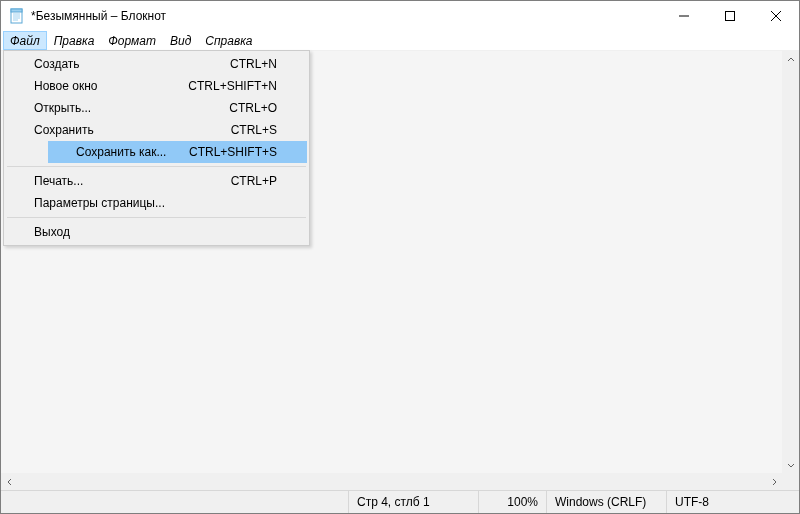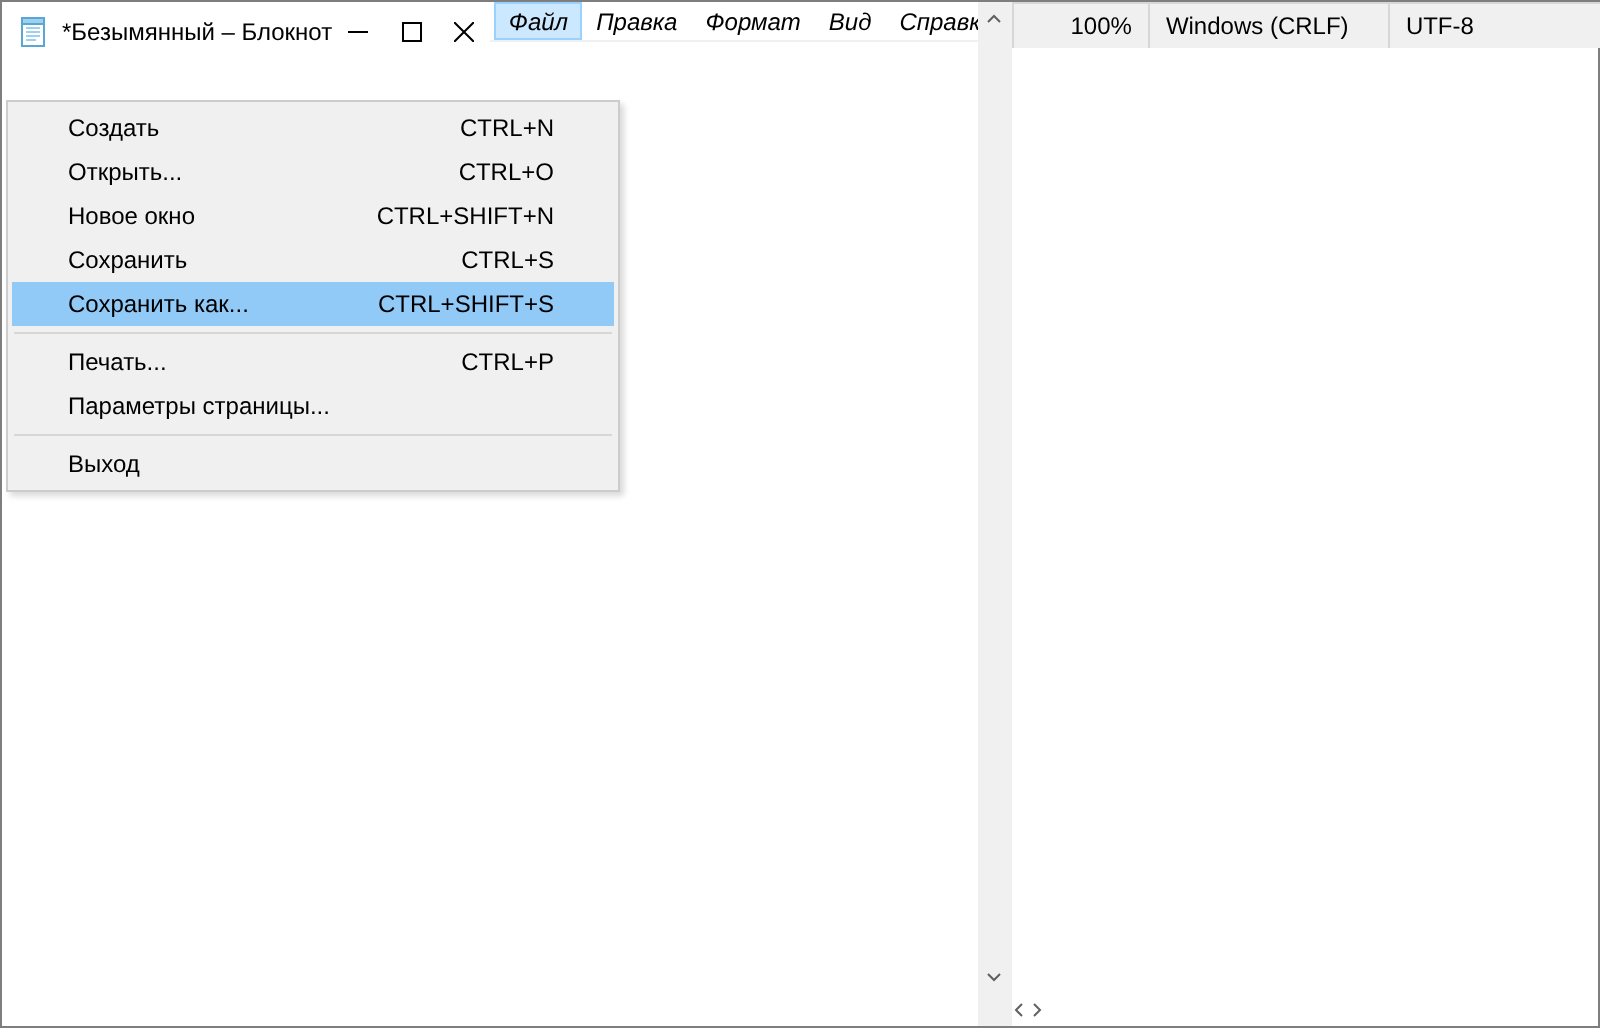--- a/index.html
+++ b/index.html
@@ -1,33 +1,33 @@
 <!DOCTYPE html>
 <html><head>
 <meta charset="utf-8">
 <style>
   * { margin: 0; padding: 0; box-sizing: border-box; }
   html, body { width: 800px; height: 514px; overflow: hidden; font-family: "Segoe UI", Tahoma, sans-serif; font-size: 12px; background: #fff; }
-  .window { width: 800px; height: 514px; border: 1px solid #7e7e7e; display: flex; background: #fff; }
+  .window { width: 800px; height: 514px; border: 1px solid #7e7e7e; display: flex; flex-direction: column; background: #fff; }
   
   .titlebar { height: 30px; display: flex; align-items: center; background: #fff; }
   .titlebar .icon { width: 16px; height: 16px; margin: 0 6px 0 8px; display: flex; align-items: center; justify-content: center; }
   .titlebar .title { flex: 0 0 auto; color: #000; font-size: 12px; }
   .titlebar .spacer { flex: 1; }
   .winbtn { width: 46px; height: 30px; display: flex; align-items: center; justify-content: center; color: #000; }
   
   .menubar { height: 20px; background: #fff; display: flex; align-items: stretch; padding: 0 2px; border-bottom: 1px solid #f0f0f0; }
   .menuitem { padding: 0 7px; display: flex; align-items: center; font-size: 12px; color: #000; font-style: italic; }
   .menuitem.active { background: #cce8ff; border: 1px solid #99d1ff; padding: 0 6px; }
   
   .dropdown { position: absolute; left: 3px; top: 50px; width: 307px; background: #f0f0f0; border: 1px solid #cccccc; box-shadow: 2px 2px 3px rgba(0,0,0,0.15); padding: 2px; }
   .dd-item { height: 22px; display: flex; align-items: center; padding: 0 30px 0 28px; font-size: 12px; color: #000; position: relative; }
   .dd-item .label { flex: 1; }
   .dd-item .shortcut { color: #000000; }
-  .dd-item.highlight { background: #91c9f7; }
+  .dd-item.highlight { background: #91c9f7; margin-left: 42px; }
   .dd-sep { height: 1px; background: #d7d7d7; margin: 3px 1px 3px 1px; }
   
   .textarea { flex: 1; background: #f5f5f5; position: relative; }
   
   .vscroll { position: absolute; right: 0; top: 0; bottom: 17px; width: 17px; background: #f0f0f0; display: flex; flex-direction: column; }
   .vscroll .arrow { height: 17px; display: flex; align-items: center; justify-content: center; color: #606060; }
   .vscroll .track { flex: 1; }
   .hscroll { position: absolute; left: 0; right: 17px; bottom: 0; height: 17px; background: #f0f0f0; display: flex; }
   .hscroll .arrow { width: 17px; display: flex; align-items: center; justify-content: center; color: #606060; }
   .hscroll .track { flex: 1; }
@@ -124,45 +124,48 @@
         <svg width="8" height="8" viewBox="0 0 8 8">
             <polyline points="3,1 6,4 3,7" fill="none" stroke="currentColor" stroke-width="1"></polyline>
           </svg>
       </div>
     </div>
     <div class="scroll-corner"></div>
   </div>
 
   <div class="statusbar">
     <div class="status-spacer"></div>
+    <div class="status-cell pos">
+        <span>Стр 4, стлб 1</span>
+      </div>
     <div class="status-cell zoom">
         <span>100%</span>
       </div>
     <div class="status-cell eol">
         <span>Windows (CRLF)</span>
       </div>
     <div class="status-cell enc">
         <span>UTF-8</span>
       </div>
   </div>
 
 </div>
 
 <div class="dropdown">
   <div class="dd-item">
     <span class="label">Создать</span>
     <span class="shortcut">CTRL+N</span>
   </div>
   <div class="dd-item">
+    <span class="label">Новое окно</span>
+    <span class="shortcut">CTRL+SHIFT+N</span>
+  </div>
+  <div class="dd-item">
     <span class="label">Открыть...</span>
     <span class="shortcut">CTRL+O</span>
-  </div>
-  <div class="dd-item">
-    <span class="label">Новое окно</span>
-    <span class="shortcut">CTRL+SHIFT+N</span>
   </div>
   <div class="dd-item">
     <span class="label">Сохранить</span>
     <span class="shortcut">CTRL+S</span>
   </div>
   <div class="dd-item highlight">
     <span class="label">Сохранить как...</span>
     <span class="shortcut">CTRL+SHIFT+S</span>
   </div>
   <div class="dd-sep"></div>

